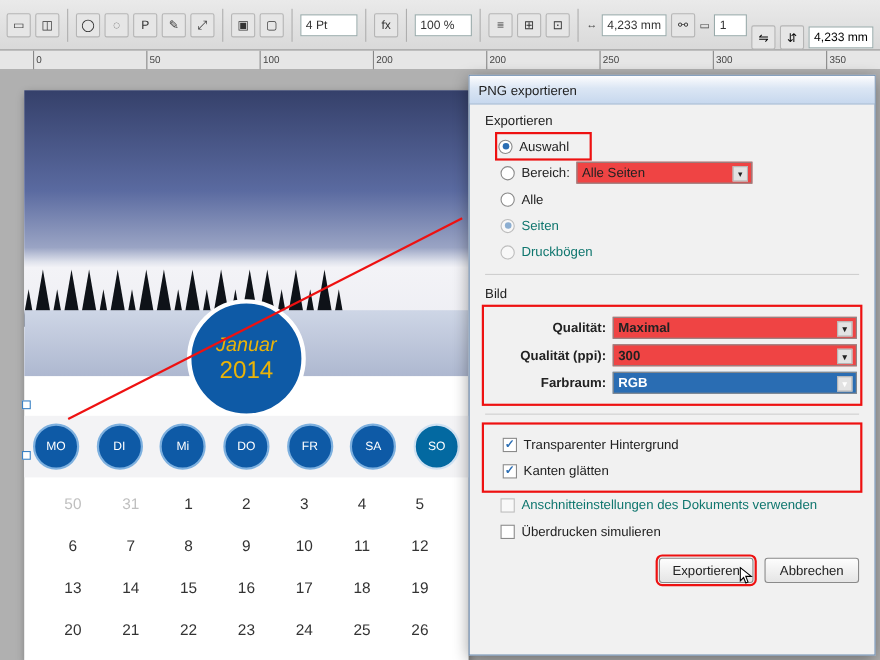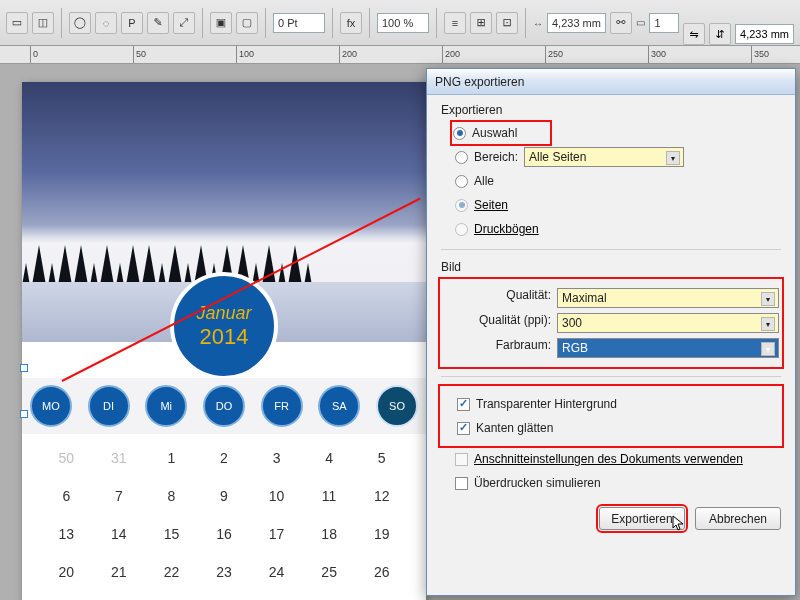--- a/index.html
+++ b/index.html
@@ -20,42 +20,42 @@
   .photo { position:relative; width:100%; height:260px; background:linear-gradient(180deg,#35406a 0%,#5a6aa0 35%,#9aa4c4 55%,#dfe2ec 60%,#f3f3f7 62%,#e9eaf0 100%); overflow:hidden;}
   .trees { position:absolute; left:0; right:0; top:145px; height:70px; display:flex; align-items:flex-end;}
   .tree { width:0; height:0; border-left:9px solid transparent; border-right:9px solid transparent; border-bottom:52px solid #0e1218; margin-left:-2px;}
   .tree.s{ border-left-width:6px;border-right-width:6px;border-bottom-width:34px;}
   .snow { position:absolute; left:0; right:0; top:200px; bottom:0; background:linear-gradient(#ced6e6,#aeb8d0);}
   .badge { position:absolute; left:50%; top:200px; transform:translate(-50%,-10px); width:108px; height:108px; border-radius:50%; background:#0e5aa6; border:4px solid #fff; display:flex; flex-direction:column; align-items:center; justify-content:center; color:#eab308;}
   .badge .m { font-size:18px; font-style:italic; font-weight:300;}
   .badge .y { font-size:22px; font-weight:300;}
   .daysrow { position:absolute; top:296px; left:0; right:0; height:56px; background:#f3f3f5; display:flex; justify-content:space-around; align-items:center;}
   .daydot { width:42px; height:42px; border-radius:50%; background:#0e5aa6; border:2px solid #7db0df; color:#fff; font-size:11px; display:flex; align-items:center; justify-content:center; position:relative;}
-  .daydot.sun { background:#0c4a6e; border-color:#cfe1f2;}
+  .daydot.sun { background:#0369a1; border-color:#cfe1f2;}
   .connector { position:absolute; top:317px; left:18px; right:18px; height:2px; background:#6fa7d8; z-index:0;}
   .calgrid { position:absolute; top:368px; left:18px; right:18px; display:grid; grid-template-columns:repeat(7,1fr); row-gap:22px; font-size:14px; color:#333; text-align:center;}
   .calgrid .dim { color:#bfbfbf;}
   .sel-handles { position:absolute; left:20px; top:300px; width:8px; height:8px; background:#fff; border:1px solid #3b82c5;}
   
   .anno-line { position:absolute; left:62px; top:316px; width:402px; height:2px; background:#e11; transform-origin:left center; transform:rotate(-27deg); z-index:60;}
   
   .dialog { position:absolute; right:4px; top:4px; width:370px; height:528px; background:#f1f1f1; border:1px solid #6b8bb0; box-shadow:0 4px 14px rgba(0,0,0,.4); font-size:12px; color:#222;}
   .titlebar { height:26px; background:linear-gradient(#fdfdfe,#dbe6f4 45%,#c7d8ee); border-bottom:1px solid #9db6d4; display:flex; align-items:center; padding:0 8px; font-size:12px;}
   .dlg-body { padding:0 14px 8px 14px;}
   .group-label { font-size:12px; margin:8px 0 6px 0;}
   .row { display:flex; align-items:center; gap:6px; margin:4px 0 4px 14px; min-height:20px;}
   .radio,.check { width:13px; height:13px; border:1px solid #8a8a8a; background:#fff; display:inline-flex; align-items:center; justify-content:center; font-size:10px;}
   .radio{ border-radius:50%;}
   .radio.sel::after{ content:""; width:6px; height:6px; background:#2a6db3; border-radius:50%;}
   .check.sel{ color:#2a6db3;}
   .check.sel::after{ content:"✓"; font-weight:bold; font-size:11px; margin-top:-1px;}
-  .disabled { color:#000000;text-decoration:underline;}
-  .field-row { display:flex; align-items:flex-start; margin:5px 0 5px 8px;}
+  .disabled { color:#0f766e;}
+  .field-row { display:flex; align-items:center; margin:5px 0 5px 8px;font-weight:bold;}
   .field-row label { width:100px; text-align:right; margin-right:6px;}
-  .combo { flex:1; height:20px; border:1px solid #8a8a8a; background:#fef9c3; display:flex; align-items:center; padding:0 4px; position:relative;}
+  .combo { flex:1; height:20px; border:1px solid #8a8a8a; background:#ef4444; display:flex; align-items:center; padding:0 4px; position:relative;}
   .combo .caret { position:absolute; right:3px; top:3px; width:14px; height:14px; background:#e3e3e3; border:1px solid #b5b5b5; display:flex; align-items:center; justify-content:center; font-size:8px;}
   .combo.hl { background:#2a6db3; color:#fff;}
   .hr { height:1px; background:#cfcfcf; margin:10px 0;}
   .btnrow { display:flex; justify-content:flex-end; gap:10px; margin-top:14px;}
   .winbtn { height:23px; min-width:86px; border:1px solid #8a8a8a; background:linear-gradient(#fdfdfd,#e5e5e5); border-radius:3px; font-size:12px; display:flex; align-items:center; justify-content:center; position:relative;}
   .hl-red { outline:2px solid #e11; outline-offset:1px;}
   .cursor { position:absolute; width:14px; height:18px; pointer-events:none;}
   .cursor svg{width:14px;height:18px;}
 </style>
 </head>
@@ -68,21 +68,21 @@
   <div class="tb-btn">◯</div>
   <div class="tb-btn">◌</div>
   <div class="tb-btn">P</div>
   <div class="tb-btn">✎</div>
   <div class="tb-btn">⤢</div>
   <div class="tb-sep"></div>
   <div class="tb-btn">▣</div>
   <div class="tb-btn">▢</div>
   <div class="tb-sep"></div>
   <div class="tb-field">
-      <span>0 Pt</span>
+      <span>4 Pt</span>
     </div>
   <div class="tb-sep"></div>
   <div class="tb-btn">fx</div>
   <div class="tb-sep"></div>
   <div class="tb-field">
       <span>100 %</span>
     </div>
   <div class="tb-sep"></div>
   <div class="tb-btn">≡</div>
   <div class="tb-btn">⊞</div>
@@ -216,21 +216,21 @@
 
   <div class="anno-line"></div>
 
   <div class="dialog">
     <div class="titlebar">
       <span>PNG exportieren</span>
     </div>
     <div class="dlg-body">
       <div class="group-label">Exportieren</div>
 
-      <div class="row hl-red" style="width:96px;margin-left:12px">
+      <div class="row hl-red" style="width:82px;margin-left:12px">
         <span class="radio sel"></span>
         <span>Auswahl</span>
       </div>
       <div class="row">
         <span class="radio"></span>
         <span>Bereich:</span>
         <div class="combo" style="width:160px;flex:0 0 160px">
           <span>Alle Seiten</span>
           <span class="caret">▾</span>
         </div>

